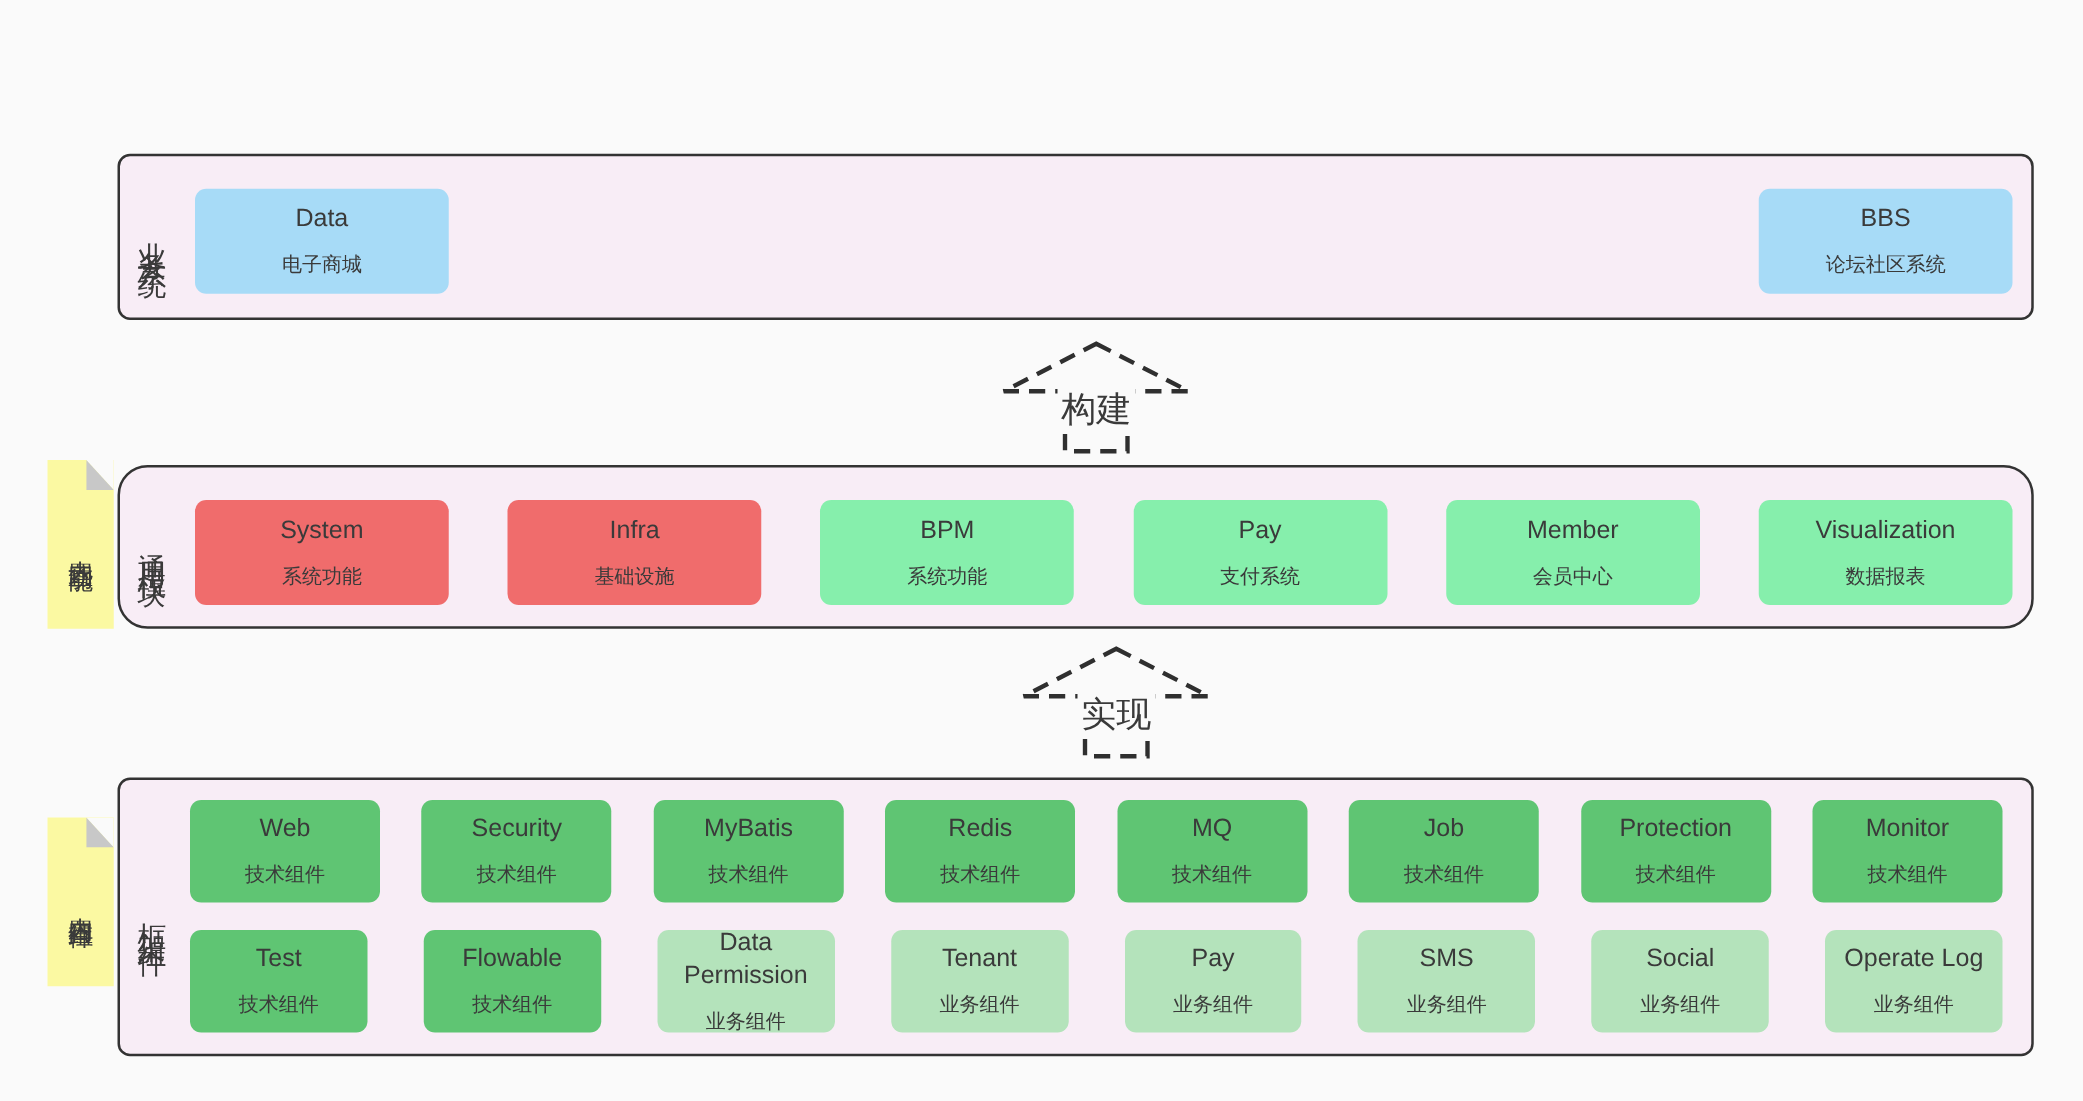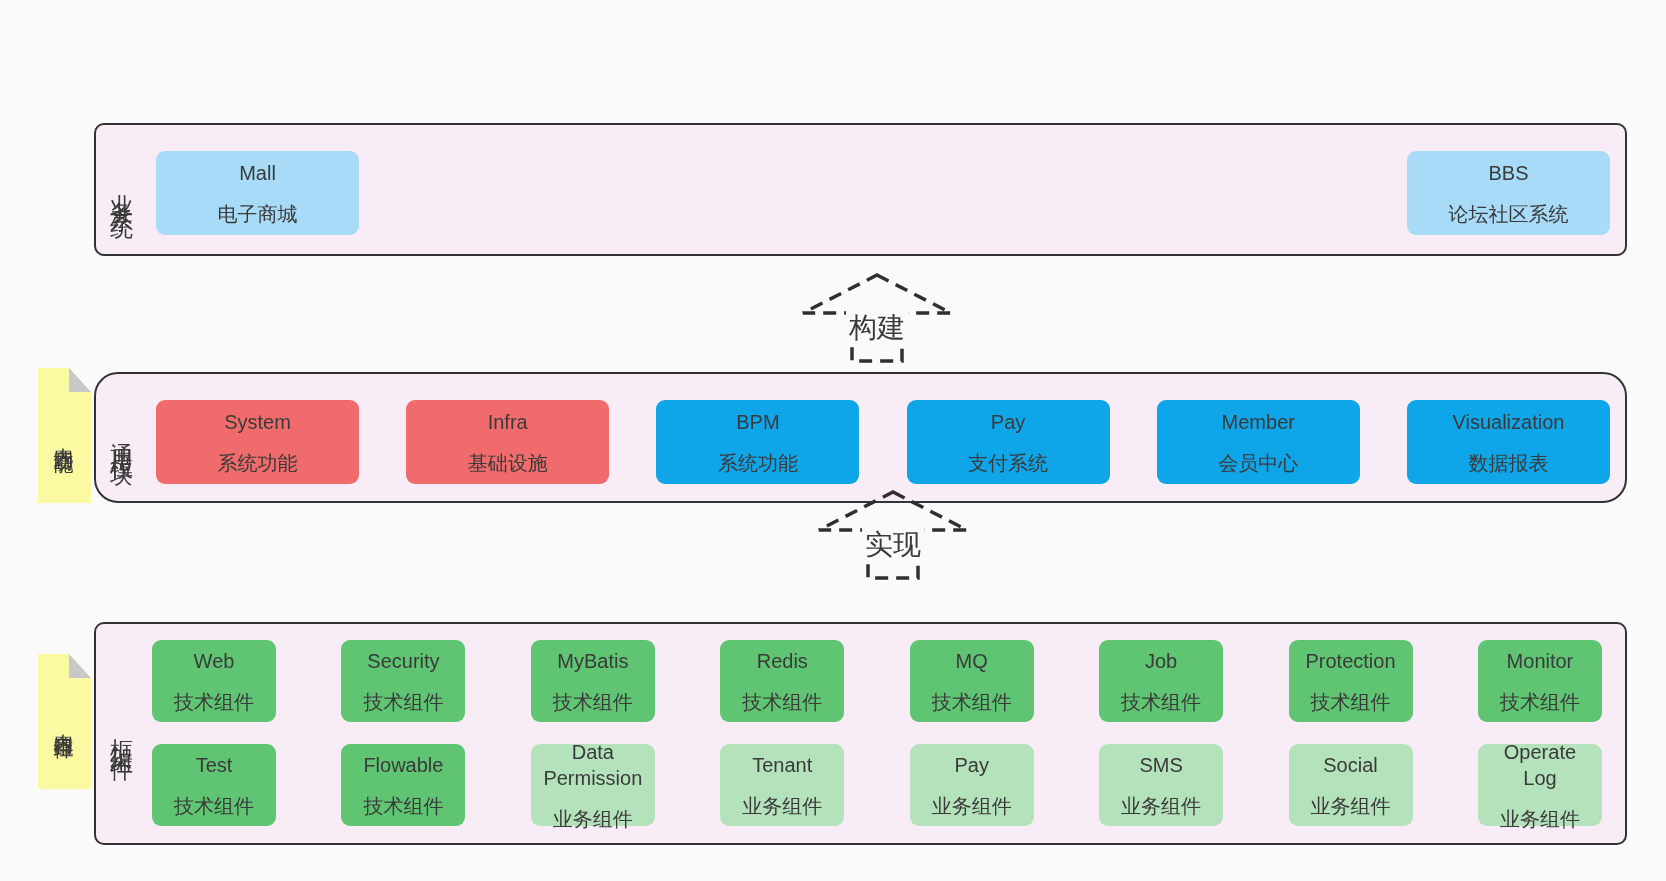--- a/index.html
+++ b/index.html
@@ -50,27 +50,27 @@
 
   .box {
     border-radius: 9px;
     display: flex;
     flex-direction: column;
     justify-content: center;
     align-items: center;
     text-align: center;
   }
   .cols6 .box { width: 203px; height: 84px; }
-  .cols8 .box { width: 124px; height: 82px; padding: 0 8px; }
+  .cols8 .box { width: 152px; height: 82px; padding: 0 8px; }
   .box .en { font-size: 20px; line-height: 1.3; }
-  .box .zh { font-size: 20px; line-height: 1.3; margin-top: 15px; }
+  .box .zh { font-size: 16px; line-height: 1.3; margin-top: 15px; }
 
   .v-blue   { background: #a7dbf7; }
   .v-red    { background: #f06c6c; }
-  .v-pink   { background: #0ea5e9; }
+  .v-pink   { background: #86efac; }
   .v-gdark  { background: #5fc573; }
   .v-glight { background: #b4e3bb; }
 
   
   .sticky {
     position: absolute;
     left: 38px; width: 53px;
     background: #fbf9a2;
   }
   .sticky-modules   { top: 368px; height: 135px; }
@@ -83,40 +83,40 @@
     writing-mode: vertical-rl;
     text-orientation: upright;
     font-size: 20px;
     letter-spacing: 2px;
     white-space: nowrap;
   }
 
   
   .arrow { position: absolute; width: 154px; height: 92px; }
   .arrow-build     { left: 800px; top: 272px; }
-  .arrow-implement { left: 816px; top: 489px; }
+  .arrow-implement { left: 816px; top: 516px; }
   .arrow svg { position: absolute; left: 0; top: 0; }
   .arrow-label {
     position: absolute;
     left: 50%; top: 37px;
     transform: translateX(-50%);
     background: #fafafa;
     font-size: 28px;
     padding: 0 3px;
     white-space: nowrap;
   }
 </style>
 </head>
 <body>
 
 <div class="band band-business">
   <div class="side-label">业务系统</div>
   <div class="row cols6">
     <div class="box v-blue">
-      <span class="en">Mall</span>
+      <span class="en">Data</span>
       <span class="zh">电子商城</span>
     </div>
     <div class="box v-blue">
       <span class="en">BBS</span>
       <span class="zh">论坛社区系统</span>
     </div>
   </div>
 </div>
 
 <div class="arrow arrow-build">

